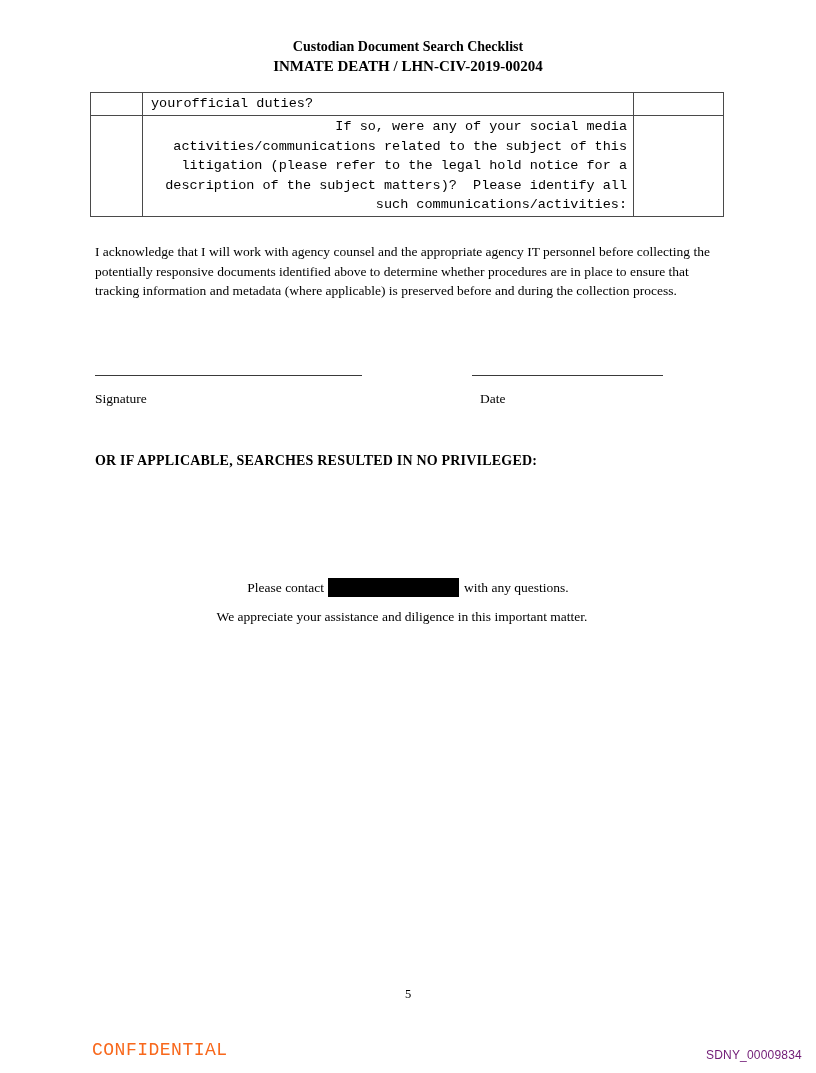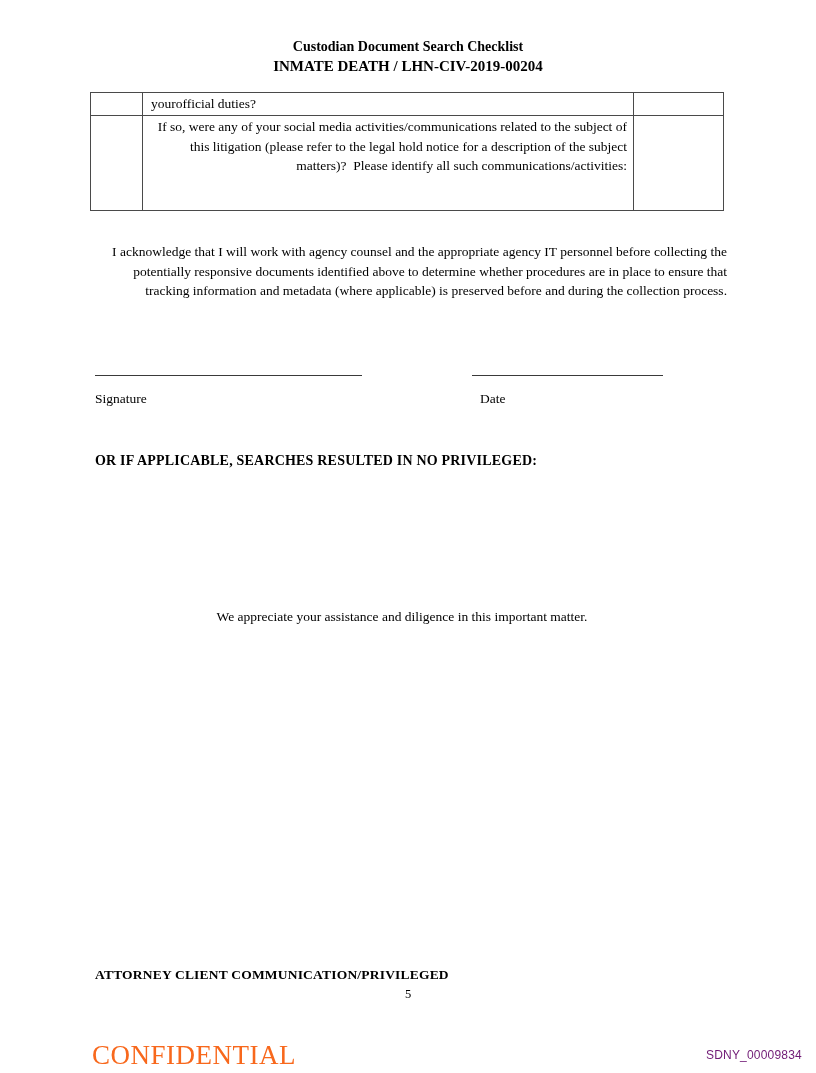--- a/index.html
+++ b/index.html
@@ -15,21 +15,21 @@
 
   
   .doc-header{
     top:37px;left:0;width:816px;
     text-align:center;font-weight:bold;
   }
   .doc-header .l1{font-size:14px;line-height:19px;}
   .doc-header .l2{font-size:15px;line-height:20px;}
 
   
-  table{border-collapse:collapse;table-layout:fixed;}
+  table{border-collapse:collapse;table-layout:fixed;font-family:Liberation Mono, monospace;}
   td{
     border:1px solid #4a4a4a;
     vertical-align:top;
     font-size:13.5px;line-height:19.5px;
     padding:1px 6px 1px 8px;
   }
   .t1{top:92px;left:90px;width:633px;}
   .t1 .c1{width:52px;}
   .t1 .c2{width:491px;}
   .t1 .c3{width:90px;}
@@ -41,21 +41,21 @@
   .t2 .c1{width:465px;}
   .t2 .c2{width:165px;}
   .t2 .r1 td{height:28px;padding-top:3px;}
   .t2 .r2 td{height:29px;padding-top:3px;}
   .u{text-decoration:underline;}
 
   
   .ack{
     top:242px;left:95px;width:632px;
     font-size:13.5px;line-height:19.5px;
-    text-align:right;
+    text-align:left;
   }
 
   
   .sigline{top:360px;height:15px;border-bottom:1.5px solid #3a3a3a;}
   .sigline.sig{left:95px;width:267px;}
   .sigline.date{left:472px;width:191px;}
   .siglabel{top:391px;font-size:13.5px;}
   .siglabel.sig{left:95px;}
   .siglabel.date{left:480px;}
 
@@ -77,22 +77,22 @@
   .closing-line{
     top:609px;left:0;width:804px;text-align:center;
     font-size:13.5px;
   }
 
   
   .privilege{top:967px;left:95px;font-size:13.5px;font-weight:bold;letter-spacing:.2px;}
   .pagenum{top:987px;left:0;width:816px;text-align:center;font-size:12.5px;}
   .confidential{
     top:1040px;left:92px;
-    font-family:Liberation Serif, serif;
-    font-size:27px;letter-spacing:.5px;
+    font-family:Liberation Mono, monospace;
+    font-size:18px;letter-spacing:.5px;
     color:var(--confidential,#F8681C);
   }
   .bates{
     top:1048px;right:14px;
     font-family:"Liberation Sans","DejaVu Sans",sans-serif;
     font-size:12px;color:#701a75;letter-spacing:.2px;
   }
 </style>
 </head>
 <body>
@@ -127,21 +127,23 @@
   <div class="abs ack">I acknowledge that I will work with agency counsel and the appropriate agency IT personnel before collecting the potentially responsive documents identified above to determine whether procedures are in place to ensure that tracking information and metadata (where applicable) is preserved before and during the collection process.</div>
 
   <div class="abs sigline sig"></div>
   <div class="abs sigline date"></div>
   <div class="abs siglabel sig">Signature</div>
   <div class="abs siglabel date">Date</div>
 
   <div class="abs nodocs-heading">OR IF APPLICABLE, SEARCHES RESULTED IN NO PRIVILEGED:</div>
 
 
+  <div class="abs contact-line">
+    <span>Please contact</span><span class="redaction"></span><span>with any questions.</span>
+  </div>
 
   <div class="abs closing-line">We appreciate your assistance and diligence in this important matter.</div>
 
-  <div class="abs privilege">ATTORNEY CLIENT COMMUNICATION/PRIVILEGED</div>
   <div class="abs pagenum">5</div>
   <div class="abs confidential">CONFIDENTIAL</div>
   <div class="abs bates">SDNY_00009834</div>
 
 </div>
 
 </body></html>

